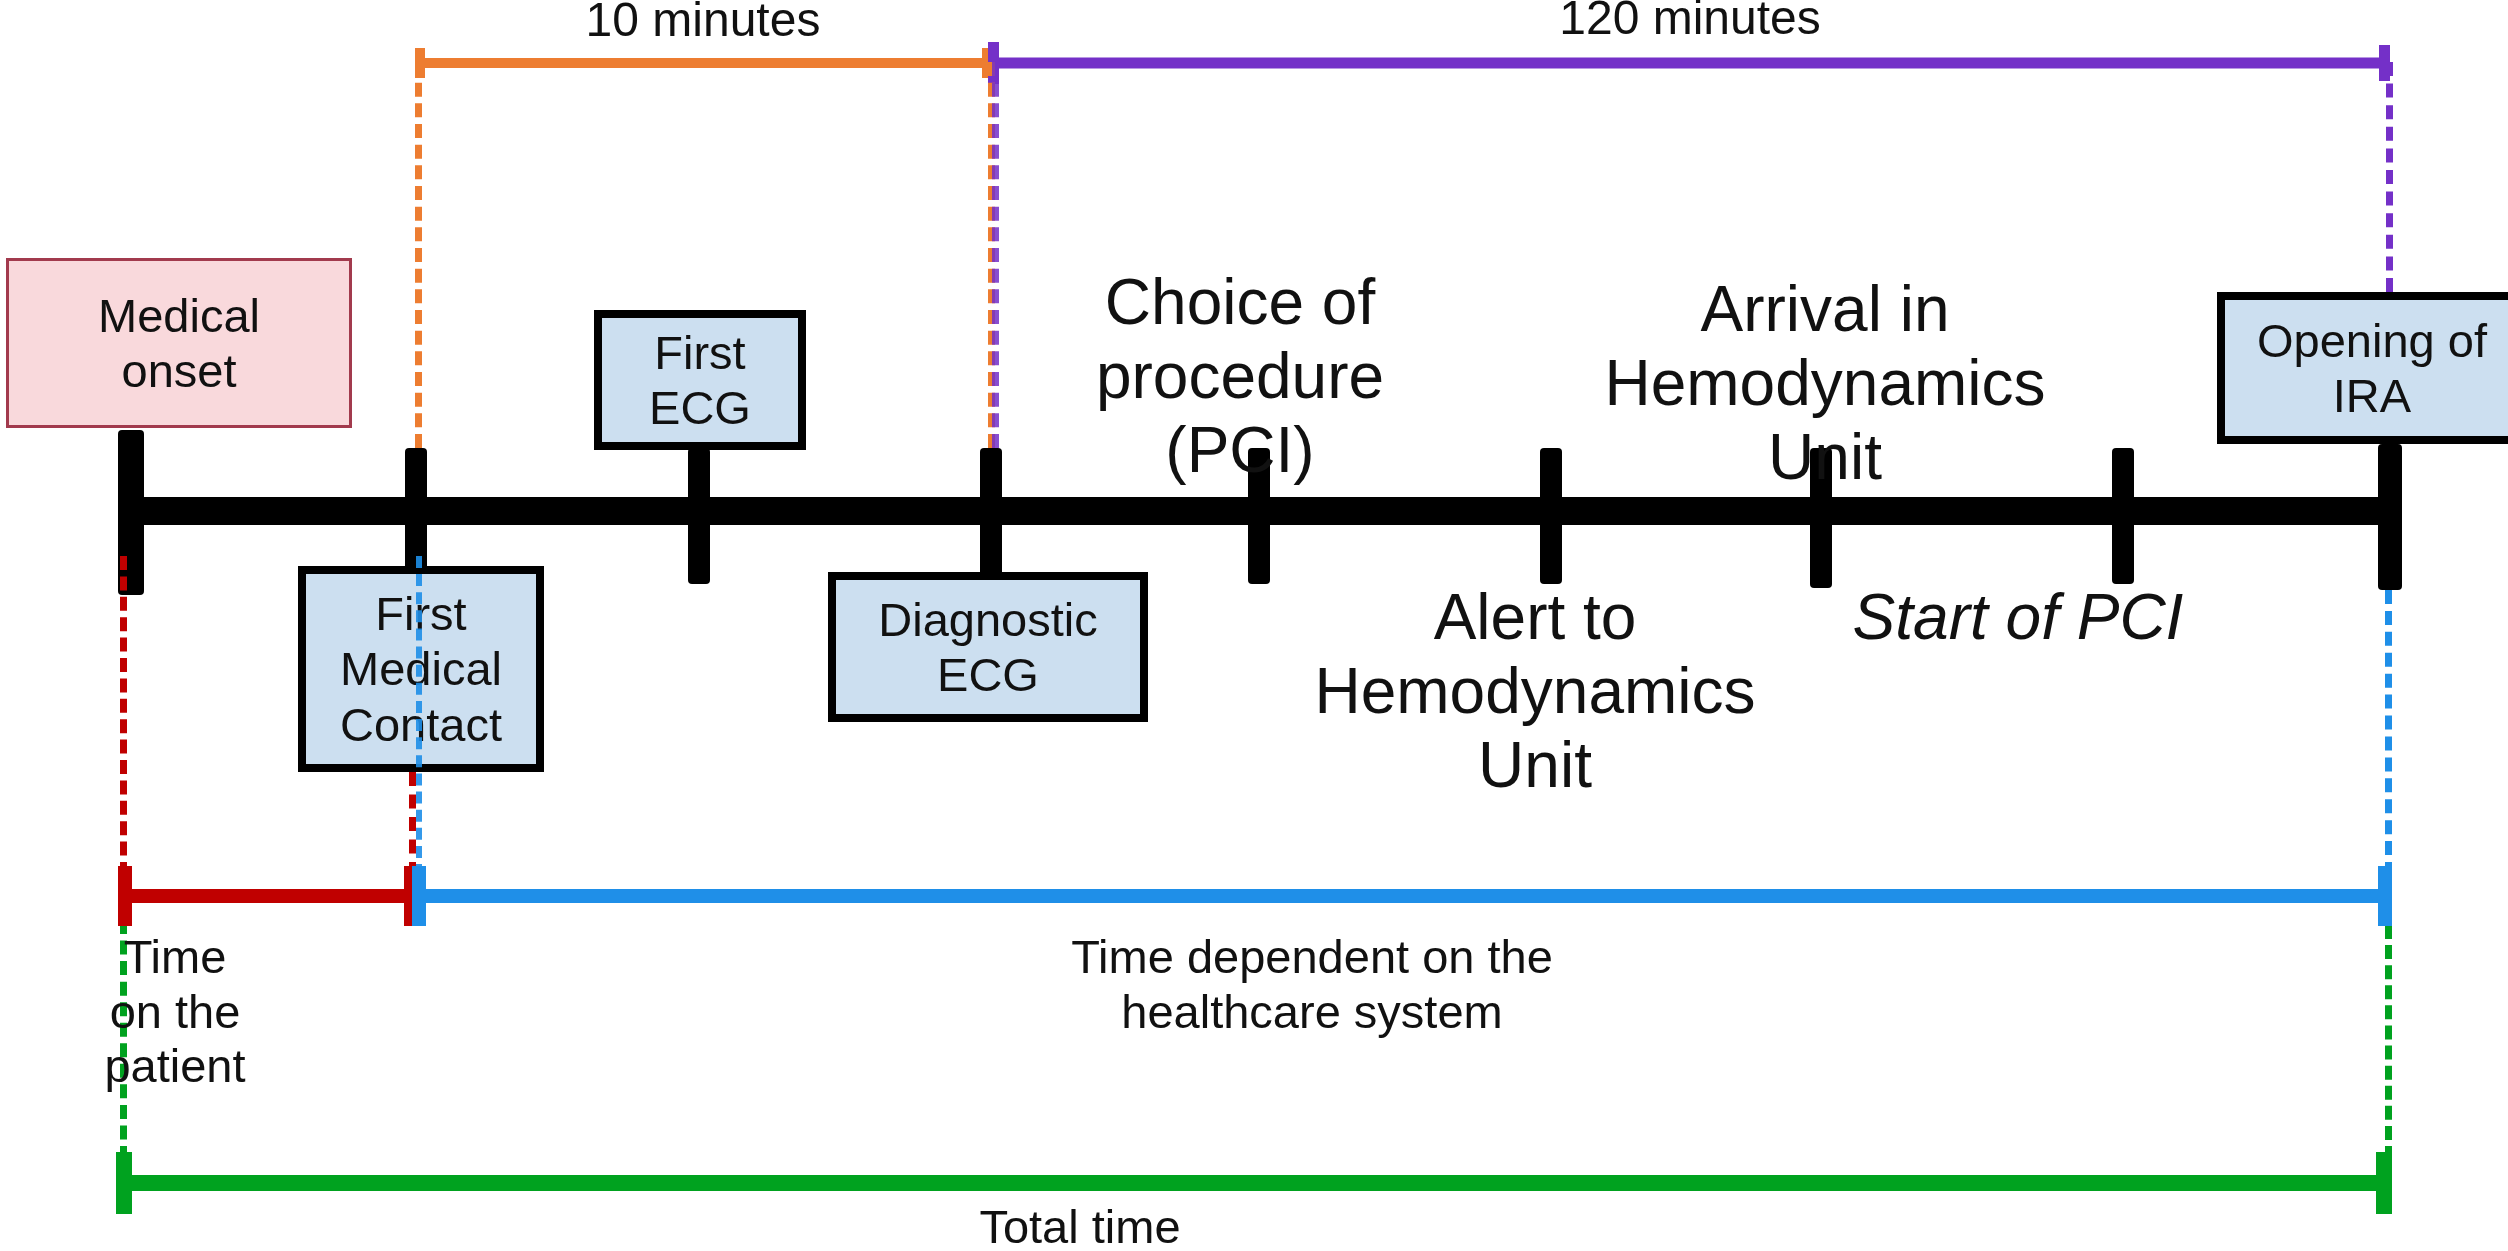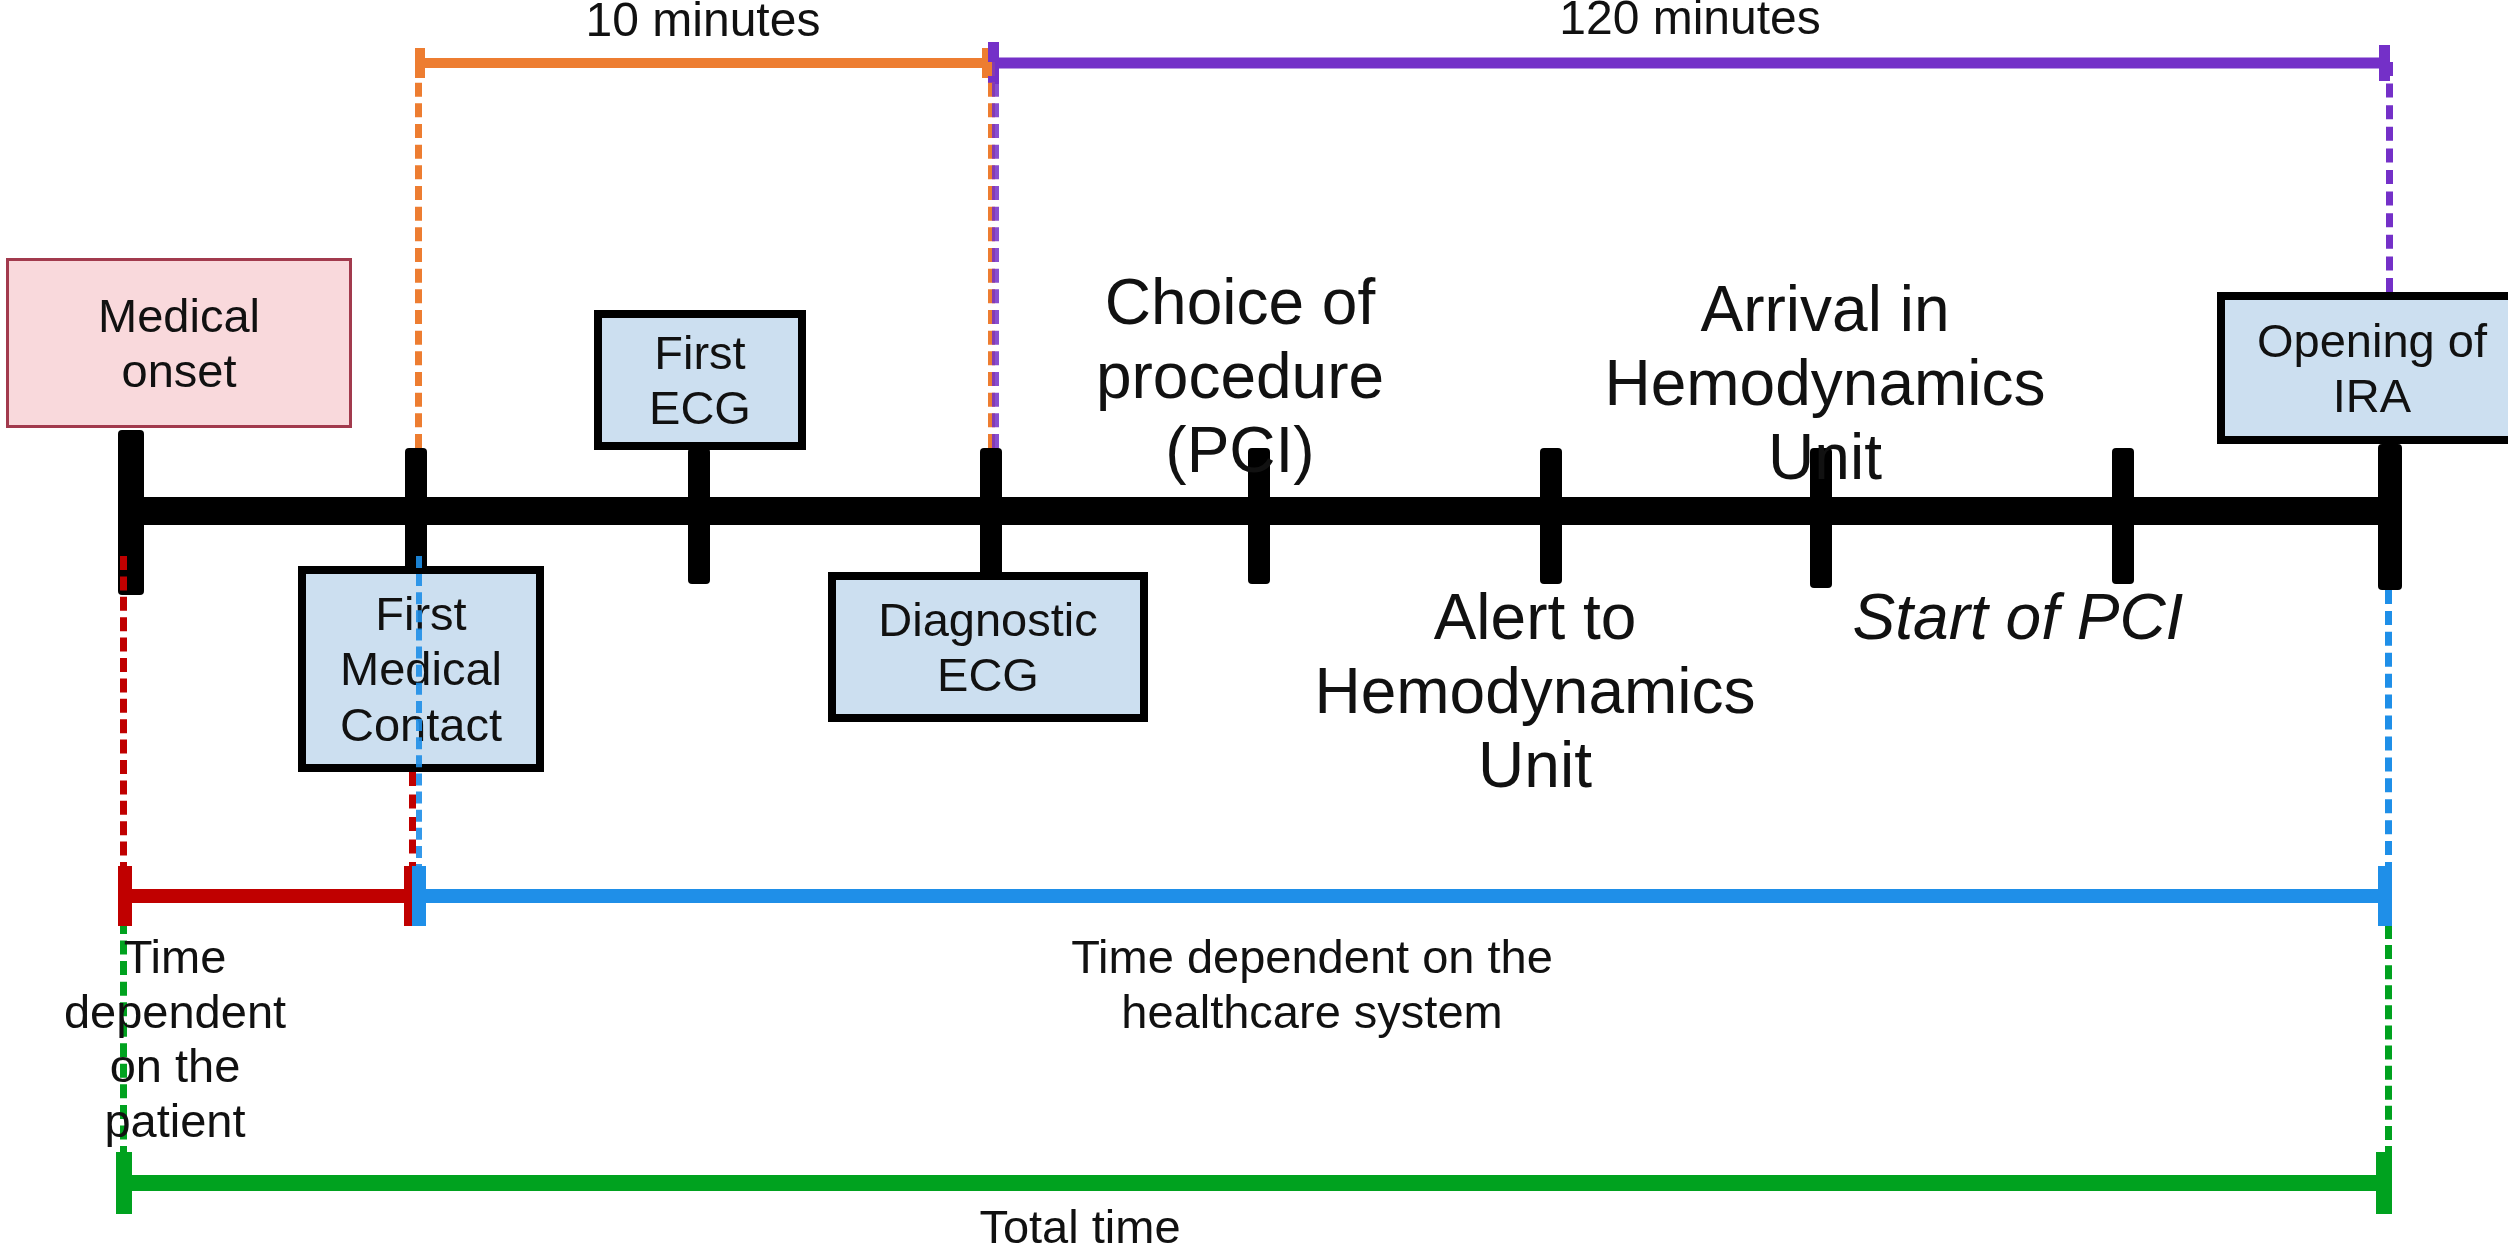--- a/index.html
+++ b/index.html
@@ -117,21 +117,20 @@
   <div class="vdash" style="left:120px;top:920px;height:240px;border-left-width:7px;border-left-color:#00A21F;"></div>
   <div class="vdash" style="left:2385px;top:925px;height:235px;border-left-width:7px;border-left-color:#00A21F;"></div>
 
   <div class="hbar" style="left:118px;top:866px;width:300px;height:60px;">
     <div class="line" style="height:14px;background:#C00000;"></div>
     <div class="cap" style="left:0;width:14px;height:60px;background:#C00000;"></div>
     <div class="cap" style="left:286px;width:14px;height:60px;background:#C00000;"></div>
   </div>
   <div class="lbl t-span" style="left:30px;top:930px;width:290px;">
     <div>Time</div>
-    <div>dependent</div>
     <div>on the</div>
     <div>patient</div>
   </div>
 
   <div class="hbar" style="left:412px;top:866px;width:1980px;height:60px;">
     <div class="line" style="height:14px;background:#1F8FE8;"></div>
     <div class="cap" style="left:0;width:14px;height:60px;background:#1F8FE8;"></div>
     <div class="cap" style="left:1966px;width:14px;height:60px;background:#1F8FE8;"></div>
   </div>
   <div class="lbl t-span" style="left:782px;top:930px;width:1060px;">

